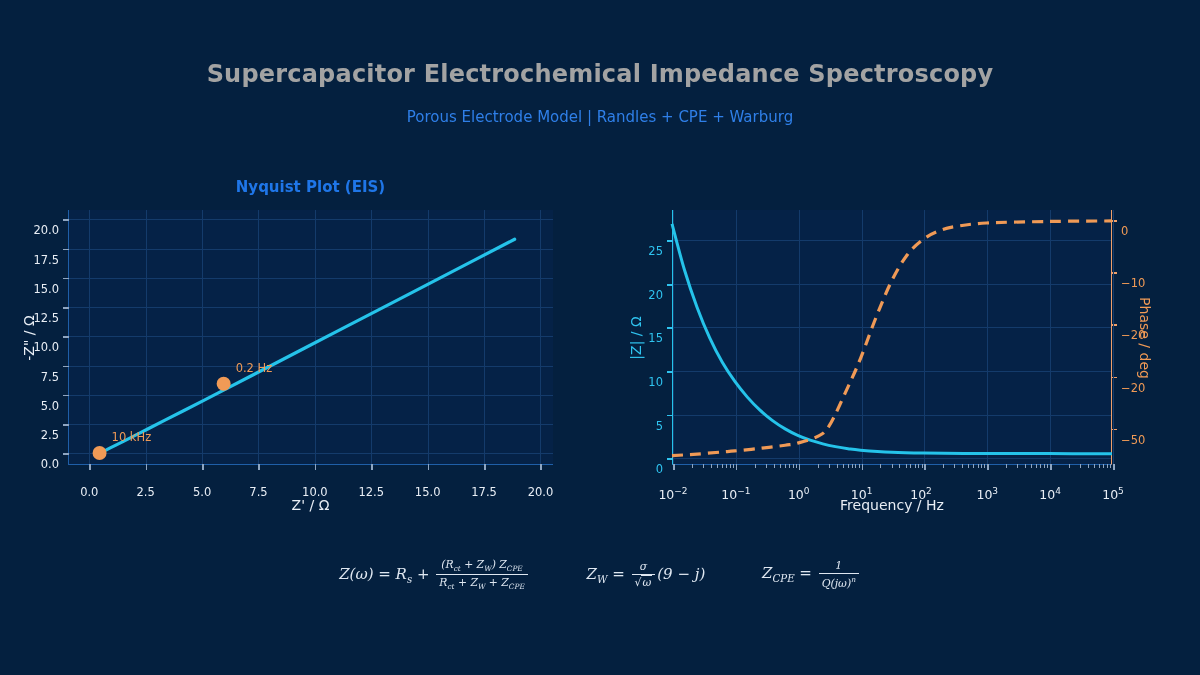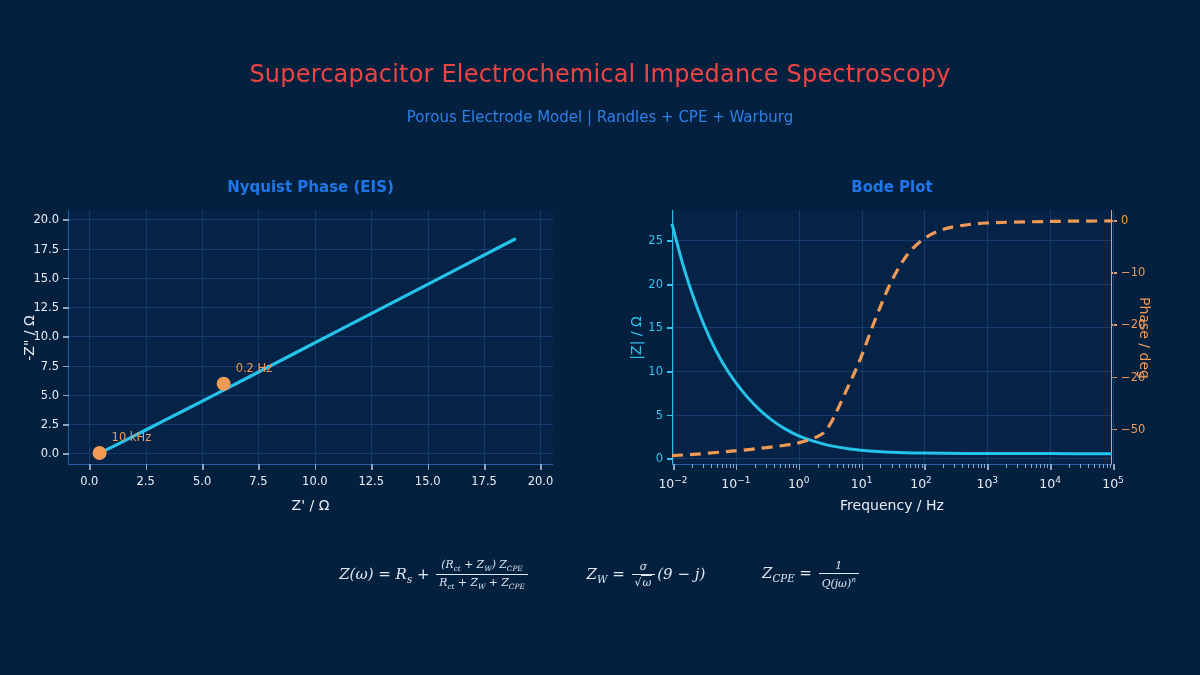--- a/index.html
+++ b/index.html
@@ -9,21 +9,21 @@
     background:#04203f;
     font-family:"DejaVu Sans","Liberation Sans",sans-serif;
     overflow:hidden;
     position:relative;
   }
   #root { position:absolute; inset:0; }
 
   .fig-title {
     position:absolute; top:60px; left:0; width:1200px;
     text-align:center;
-    font-size:24px; font-weight:normal; color:#ef4444;
+    font-size:24px; font-weight:bold; color:#a3a3a3;
     letter-spacing:.2px;
   }
   .fig-subtitle {
     position:absolute; top:108px; left:0; width:1200px;
     text-align:center;
     font-size:15px; color:#2f7fe8;
   }
 
   .panel { position:absolute; }
   .panel-title {
@@ -43,21 +43,21 @@
   .grid-line { position:absolute; background:#143b6b; }
   .grid-line.h { left:0; right:0; height:1px; }
   .grid-line.v { top:0; bottom:0; width:1px; }
 
   .tick { position:absolute; background:#8fa6c2; }
   .tick.y { left:-6px; width:6px; height:1.6px; }
   .tick.yr { right:-6px; width:6px; height:1.6px; background:#f0a06a; }
   .tick.x { bottom:-6px; height:6px; width:1.6px; }
   .tick.x.minor { bottom:-3.5px; height:3.5px; width:1px; }
 
-  .ticklabel { position:absolute; font-size:11.5px; white-space:nowrap; }
+  .ticklabel { position:absolute; font-size:11.5px; white-space:nowrap;margin-top:11px; }
   .ticklabel.y  { right:calc(100% + 10px); color:#e9eef5; transform:translateY(-50%); }
   .ticklabel.x  { top:calc(100% + 10px); color:#e9eef5; transform:translateX(-50%); }
   .ticklabel.yl-bode { right:calc(100% + 10px); color:#2fc3ef; transform:translateY(-50%); }
   .ticklabel.yr-bode { left:calc(100% + 10px); color:#f09a56; transform:translateY(-50%); }
   .ticklabel.x-bode { top:calc(100% + 11px); color:#e9eef5; transform:translateX(-50%); font-size:12.5px;}
   .ticklabel sup { font-size:.72em; vertical-align:super; }
 
   .axlabel { position:absolute; font-size:14px; white-space:nowrap; }
   .axlabel.x { top:calc(100% + 32px); left:50%; transform:translateX(-50%); color:#e9eef5; }
   .axlabel.y { left:-62px; top:50%; transform:translateY(-50%) rotate(-90deg); color:#e9eef5; }
@@ -84,21 +84,21 @@
 </style>
 </head>
 <body>
 
 <div id="root">
 
   <div class="fig-title">Supercapacitor Electrochemical Impedance Spectroscopy</div>
   <div class="fig-subtitle">Porous Electrode Model  |  Randles + CPE + Warburg</div>
 
   <div class="panel" id="panel-nyquist" style="left:68px; top:210px; width:485px; height:255px;">
-    <div class="panel-title">Nyquist Phase (EIS)</div>
+    <div class="panel-title">Nyquist Plot (EIS)</div>
     <div class="plot-area" id="nyq-area">
         <div class="grid-line h" style="top: 243.303px;"></div>
         <div class="tick y" style="top: 243.303px;"></div>
         <div class="ticklabel y" style="top: 243.303px;">0.0</div>
         <div class="grid-line h" style="top: 214.06px;"></div>
         <div class="tick y" style="top: 214.06px;"></div>
         <div class="ticklabel y" style="top: 214.06px;">2.5</div>
         <div class="grid-line h" style="top: 184.817px;"></div>
         <div class="tick y" style="top: 184.817px;"></div>
         <div class="ticklabel y" style="top: 184.817px;">5.0</div>
@@ -153,21 +153,20 @@
         <circle cx="31.58139534883721" cy="243.06880733944953" r="7" fill="#f09a56"></circle>
         <circle cx="155.6511627906977" cy="173.70412844036696" r="7" fill="#f09a56"></circle>
       </svg>
     <div class="axlabel x">Z' / Ω</div>
     <div class="axlabel y">-Z" / Ω</div>
   <div class="annot" style="left: 43.5814px; top: 227.069px;">10 kHz</div>
       <div class="annot" style="left: 167.651px; top: 157.704px;">0.2 Hz</div>
     </div>
 
   <div class="panel" id="panel-bode" style="left:672px; top:210px; width:440px; height:255px;">
-    <div class="panel-title">Bode Plot</div>
     <div class="plot-area bode" id="bode-area">
         <div class="grid-line h" style="top: 248.038px;"></div>
         <div class="tick y" style="top: 248.038px; background: rgb(47, 195, 239);"></div>
         <div class="ticklabel yl-bode" style="top: 248.038px;">0</div>
         <div class="grid-line h" style="top: 204.522px;"></div>
         <div class="tick y" style="top: 204.522px; background: rgb(47, 195, 239);"></div>
         <div class="ticklabel yl-bode" style="top: 204.522px;">5</div>
         <div class="grid-line h" style="top: 161.007px;"></div>
         <div class="tick y" style="top: 161.007px; background: rgb(47, 195, 239);"></div>
         <div class="ticklabel yl-bode" style="top: 161.007px;">10</div>

